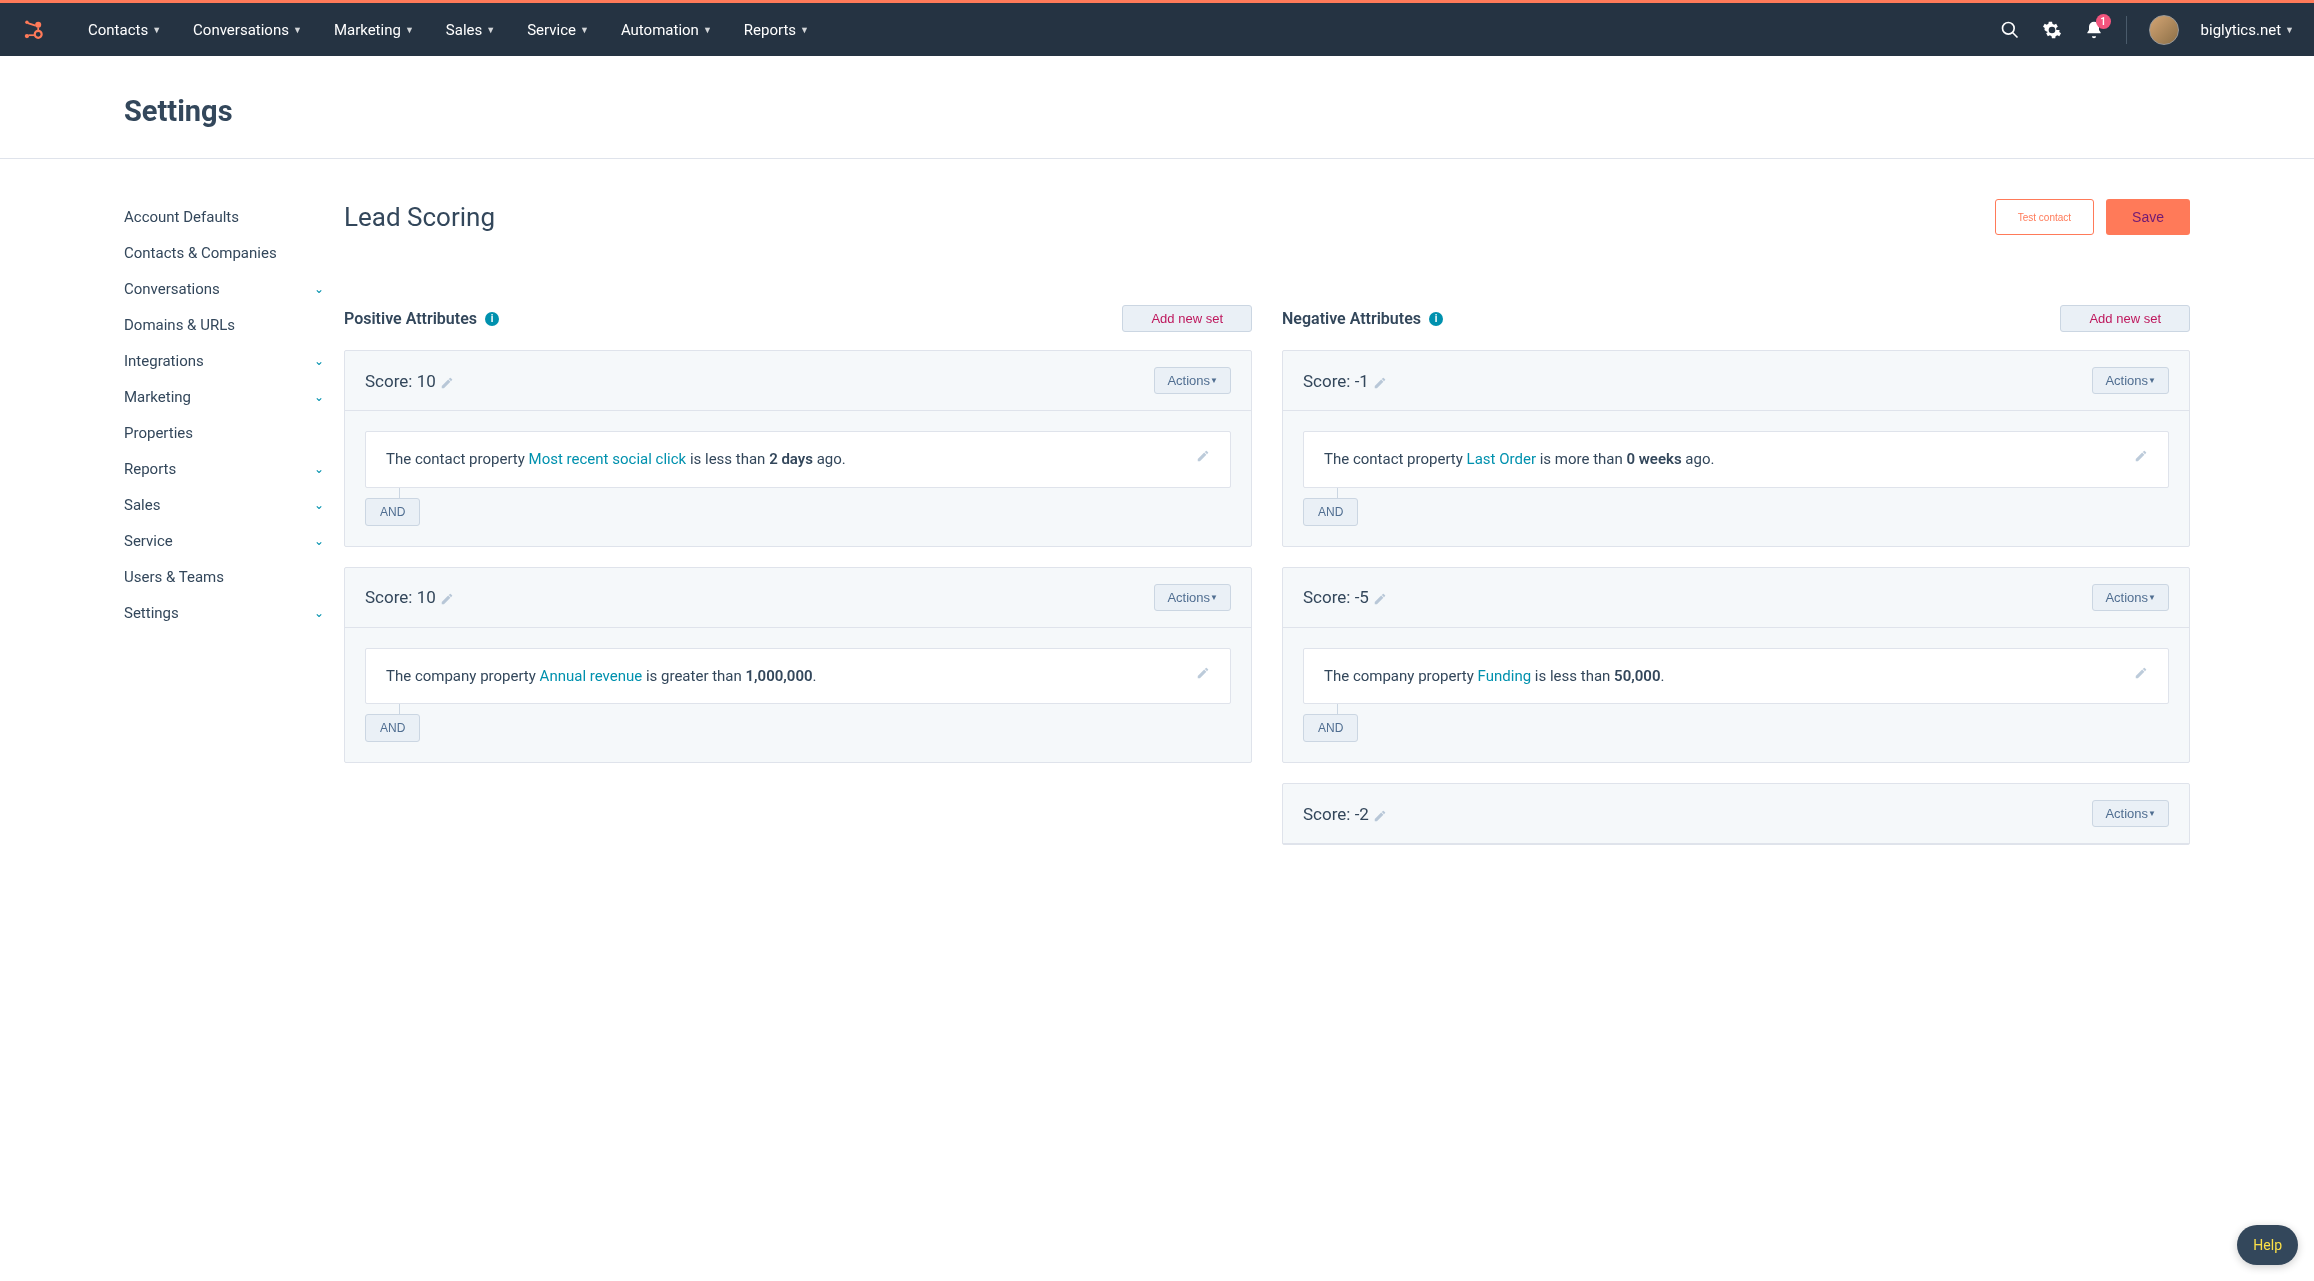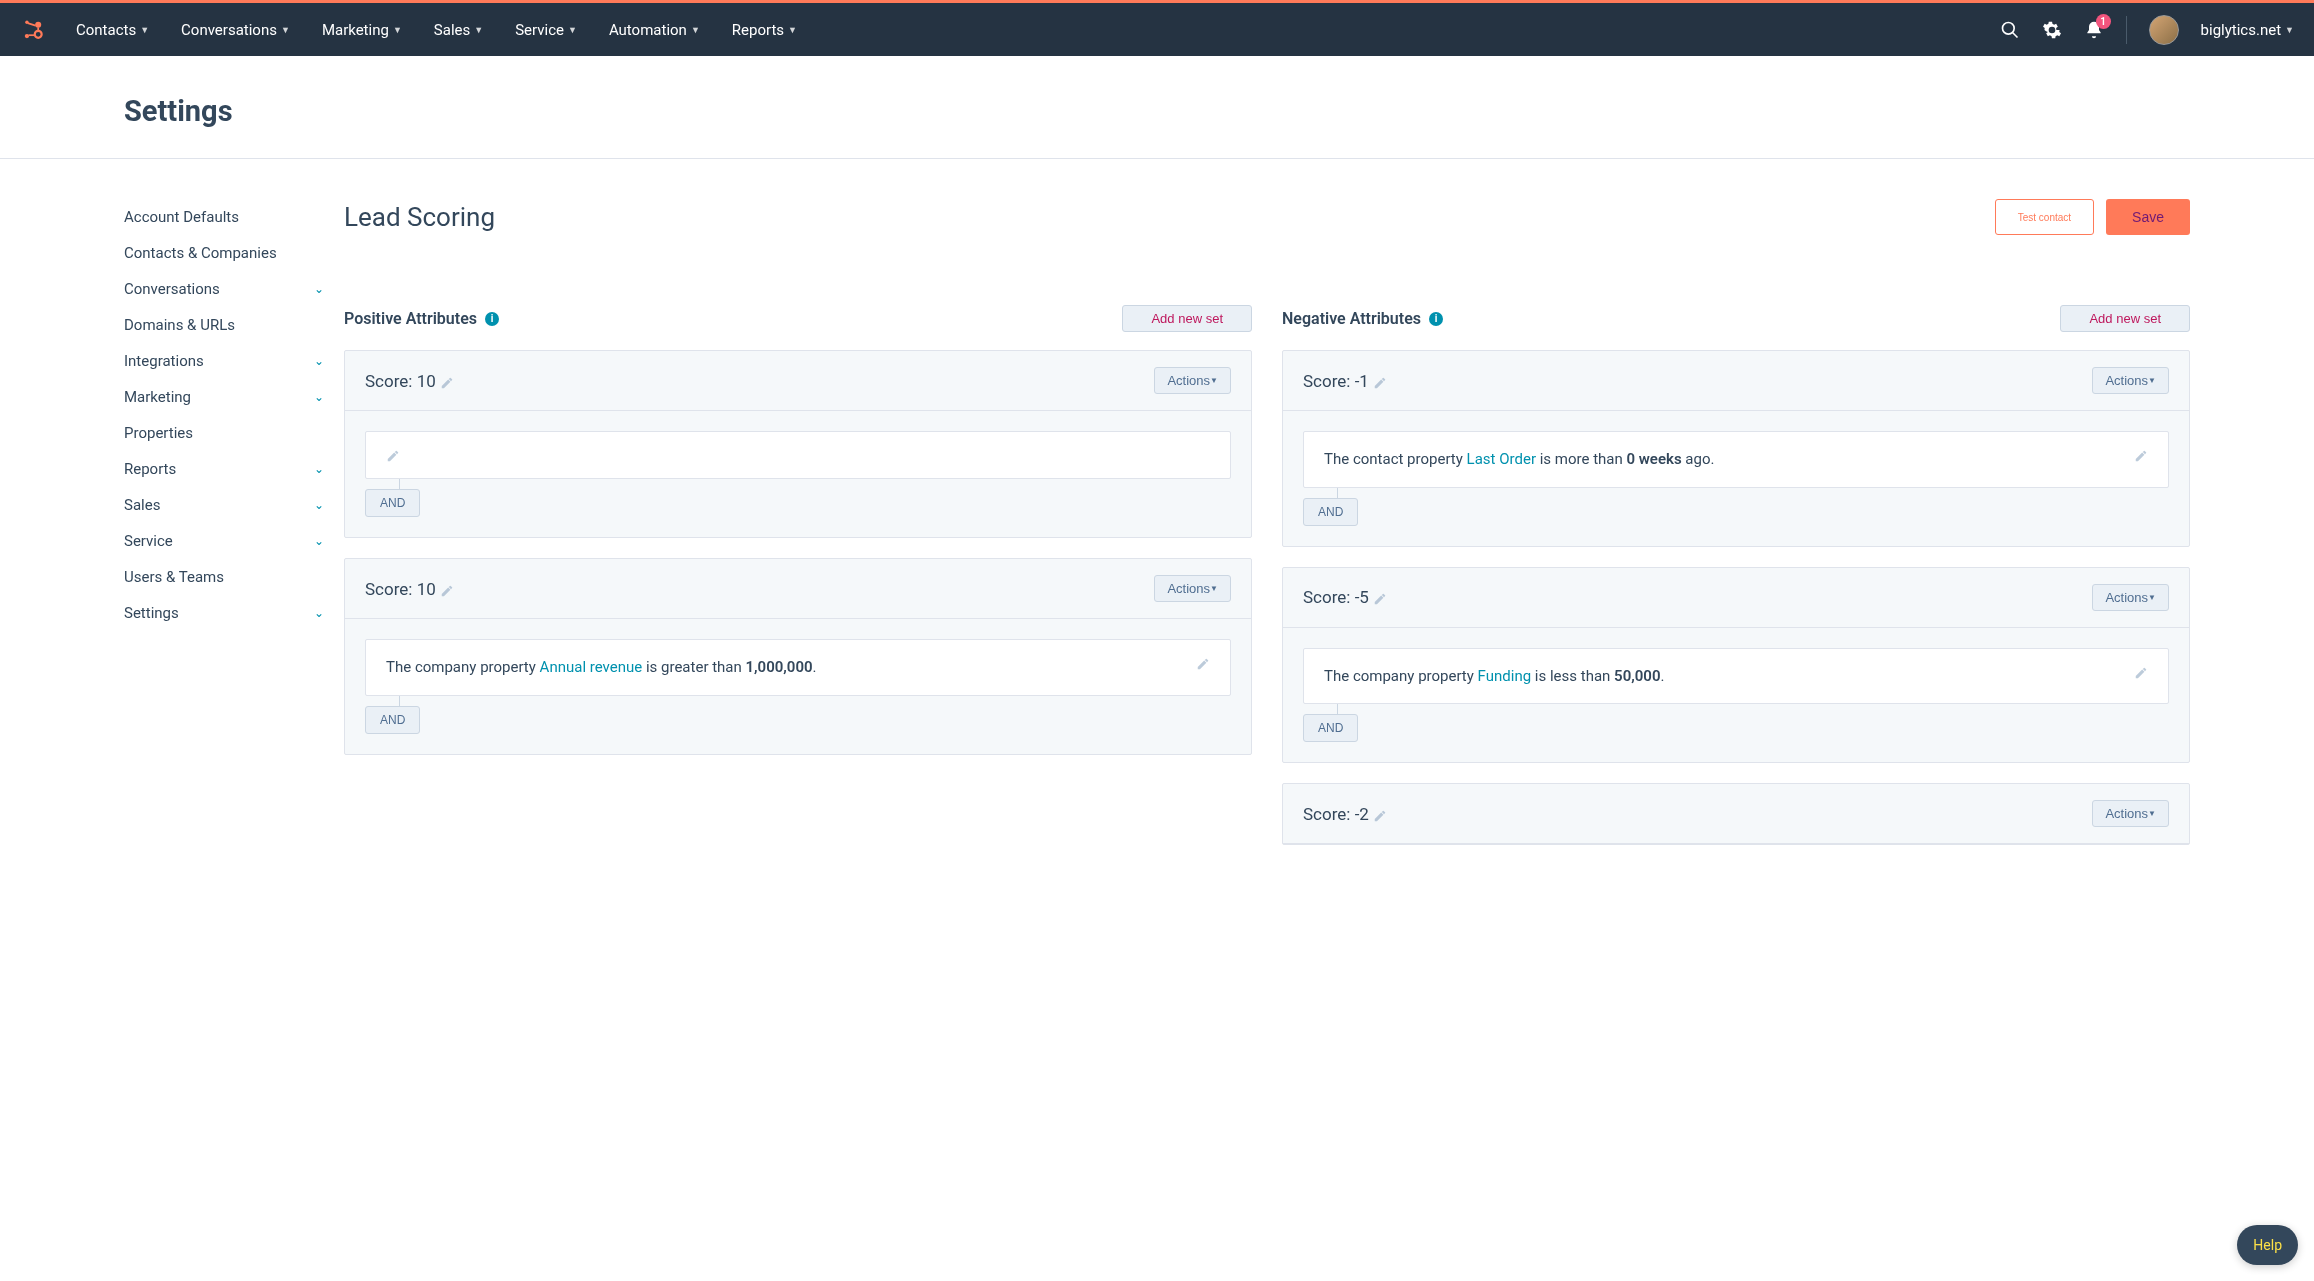--- a/index.html
+++ b/index.html
@@ -1,18 +1,18 @@
 <!DOCTYPE html>
 <html><head>
 <meta charset="utf-8">
 <style>
 * { box-sizing: border-box; margin: 0; padding: 0; }
 body { font-family: -apple-system, BlinkMacSystemFont, "Segoe UI", Roboto, Helvetica, Arial, sans-serif; background: #fff; color: #33475b; }
 .orange-bar { height: 3px; background: #ff7a59; }
-.topnav { background: #253342; height: 53px; display: flex; align-items: center; padding: 0 20px; }
+.topnav { background: #253342; height: 53px; display: flex; align-items: center; padding: 0 20px; gap: 12px; }
 .logo-wrap { margin-right: 30px; }
 .logo-icon svg { width: 26px; height: 26px; display: block; }
 .nav-links { display: flex; gap: 32px; }
 .nav-link { color: #fff; font-size: 15px; display: flex; align-items: center; gap: 4px; cursor: pointer; }
 .nav-caret { font-size: 9px; opacity: 0.8; }
 .nav-right { margin-left: auto; display: flex; align-items: center; gap: 22px; }
 .nav-icon { color: #fff; cursor: pointer; display:flex; align-items:center; position:relative; }
 .nav-icon svg { width: 20px; height: 20px; }
 .notif-badge { position:absolute; top:-6px; right:-7px; background:#f2547d; color:#fff; border-radius:50%; width:15px; height:15px; font-size:10px; display:flex; align-items:center; justify-content:center; font-weight:600; }
 .nav-divider { width:1px; height:28px; background:#4a5b6b; }
@@ -216,20 +216,21 @@
                     <path d="M3 17.25V21h3.75L17.81 9.94l-3.75-3.75L3 17.25zM20.71 7.04a1 1 0 000-1.41l-2.34-2.34a1 1 0 00-1.41 0l-1.83 1.83 3.75 3.75 1.83-1.83z"></path>
                   </svg></span>
             </div>
             <button class="btn-actions">
                 <span>Actions</span>
                 <span class="caret-down">▼</span>
               </button>
           </div>
           <div class="card-body">
             <div class="rule-box">
+              <div class="rule-text"><span>The contact property </span><span class="link">Most recent social click</span><span> is less than </span><span class="bold">2 days</span><span> ago.</span></div>
               <span class="edit-icon"><svg viewBox="0 0 24 24">
                     <path d="M3 17.25V21h3.75L17.81 9.94l-3.75-3.75L3 17.25zM20.71 7.04a1 1 0 000-1.41l-2.34-2.34a1 1 0 00-1.41 0l-1.83 1.83 3.75 3.75 1.83-1.83z"></path>
                   </svg></span>
             </div>
             <div class="connector-line"></div>
             <button class="btn-and">AND</button>
           </div>
         </div>
 
         <div class="card">

